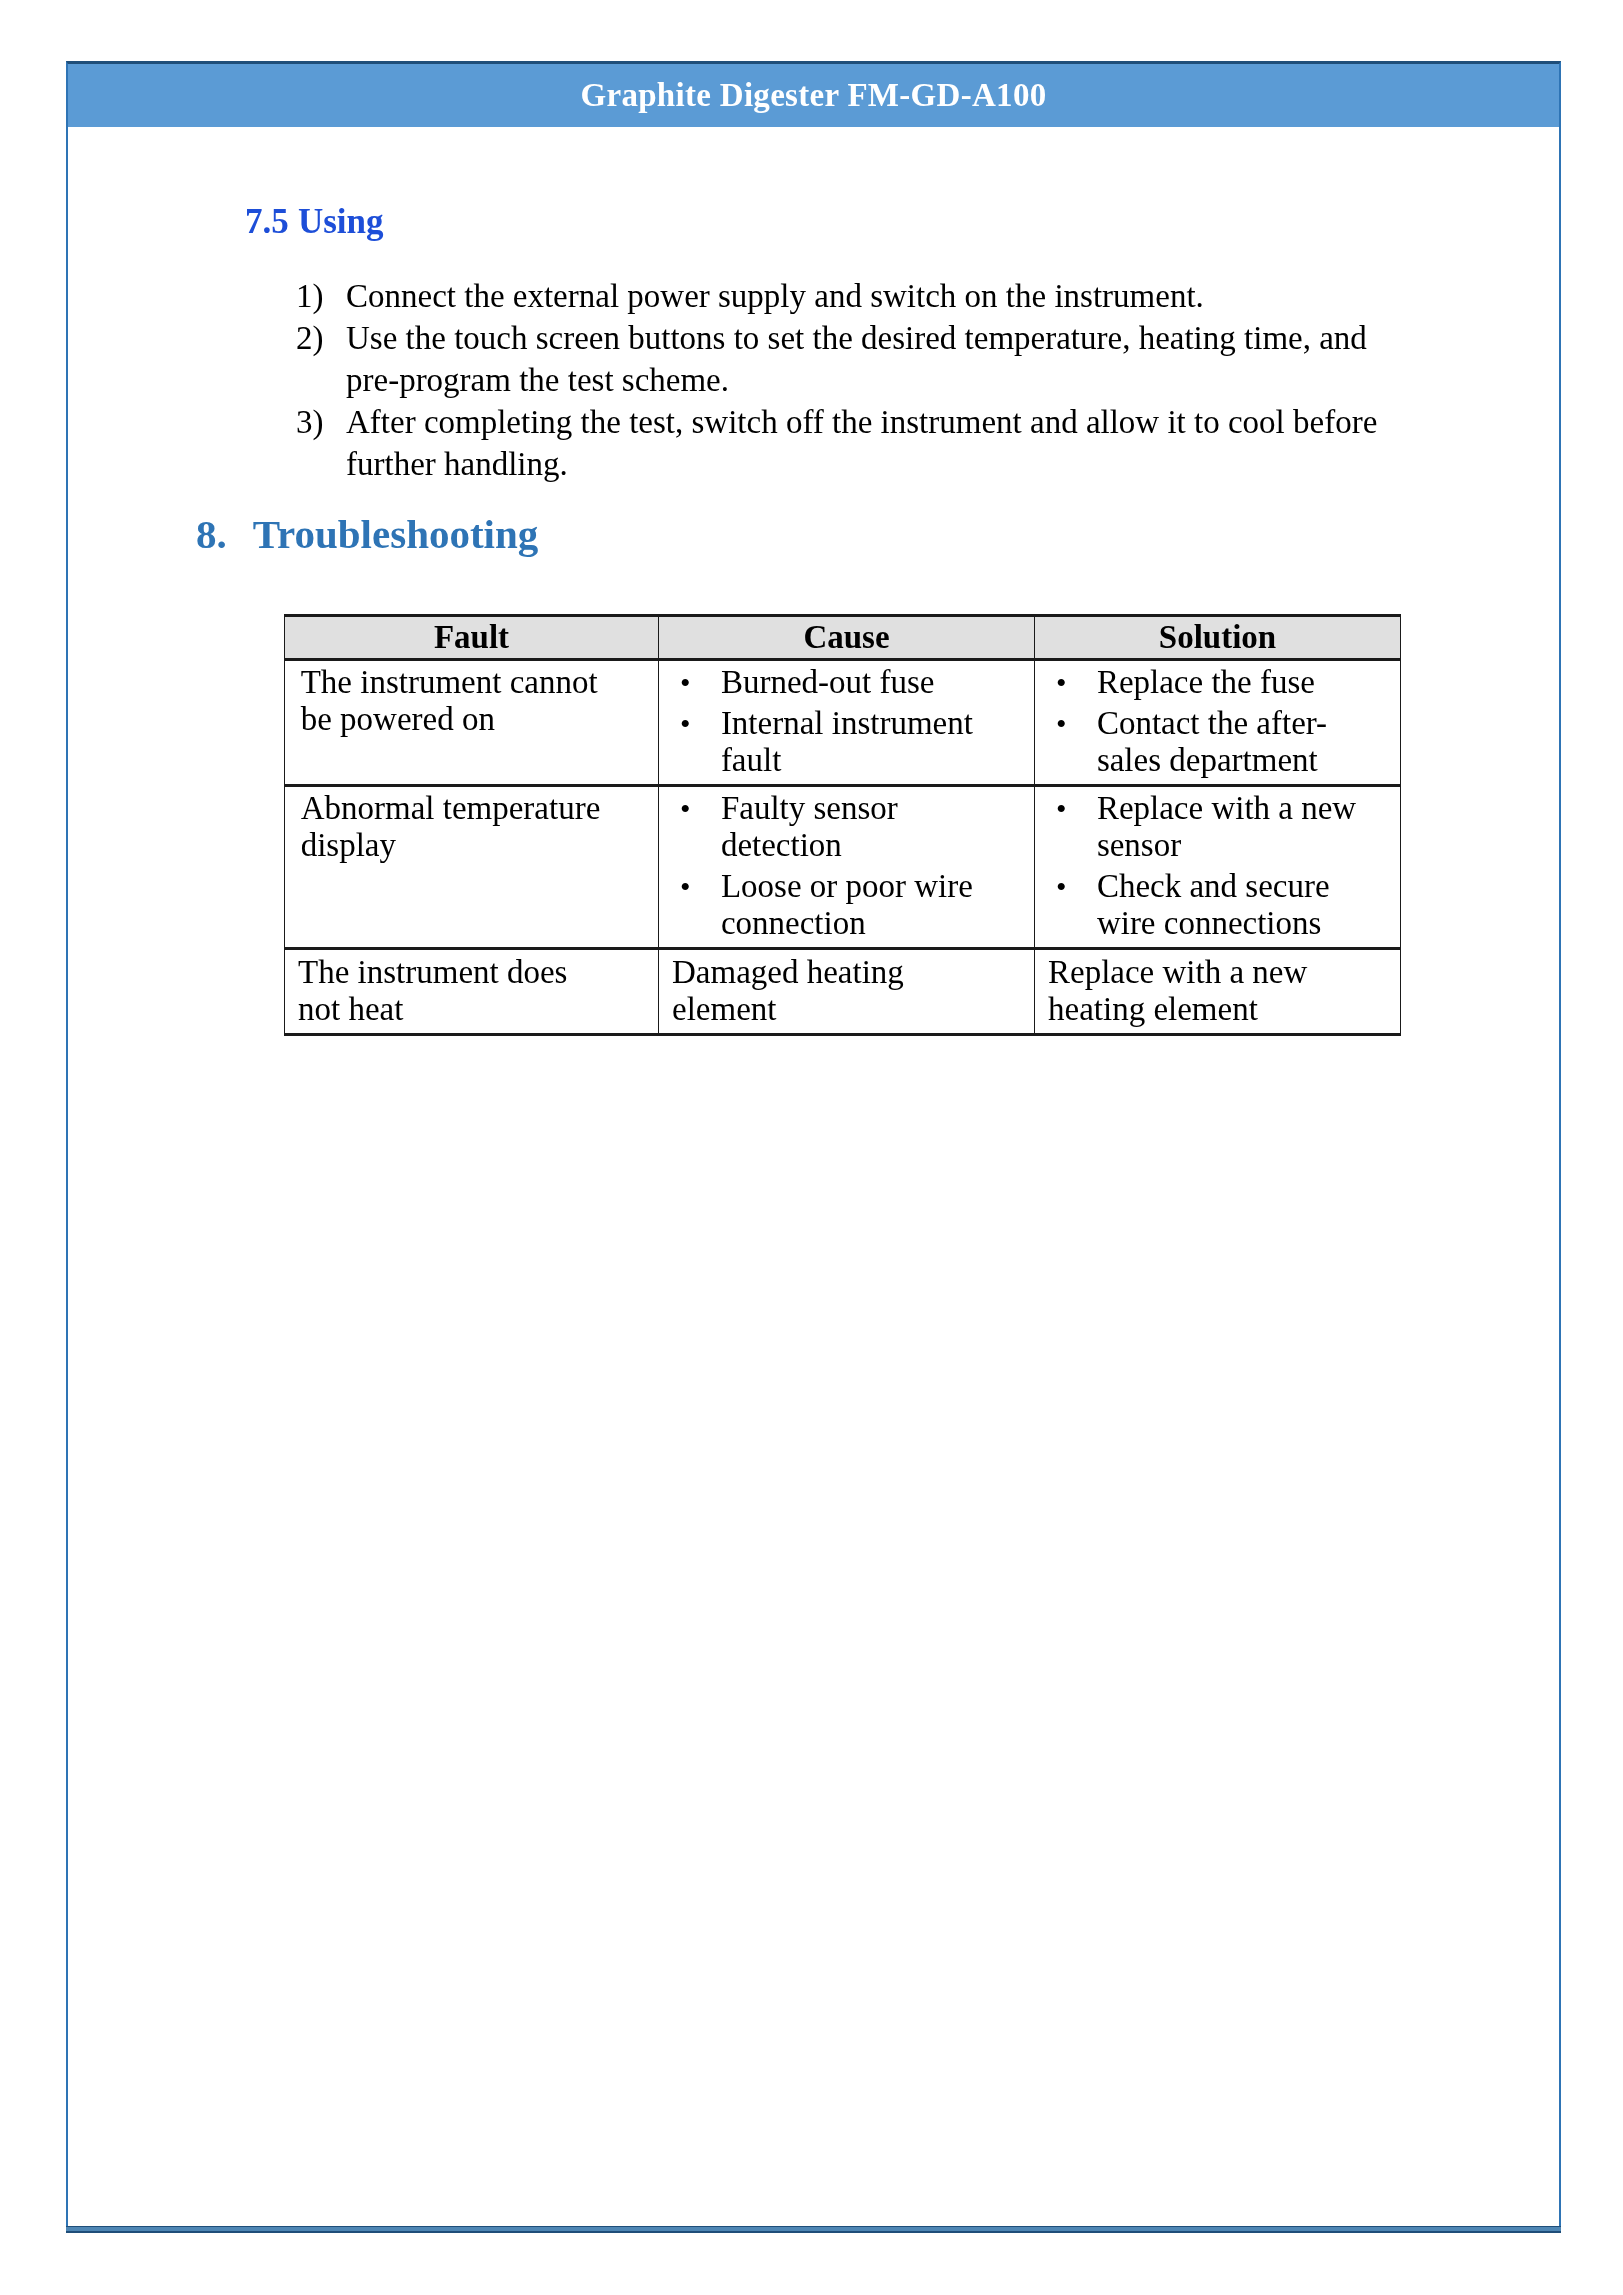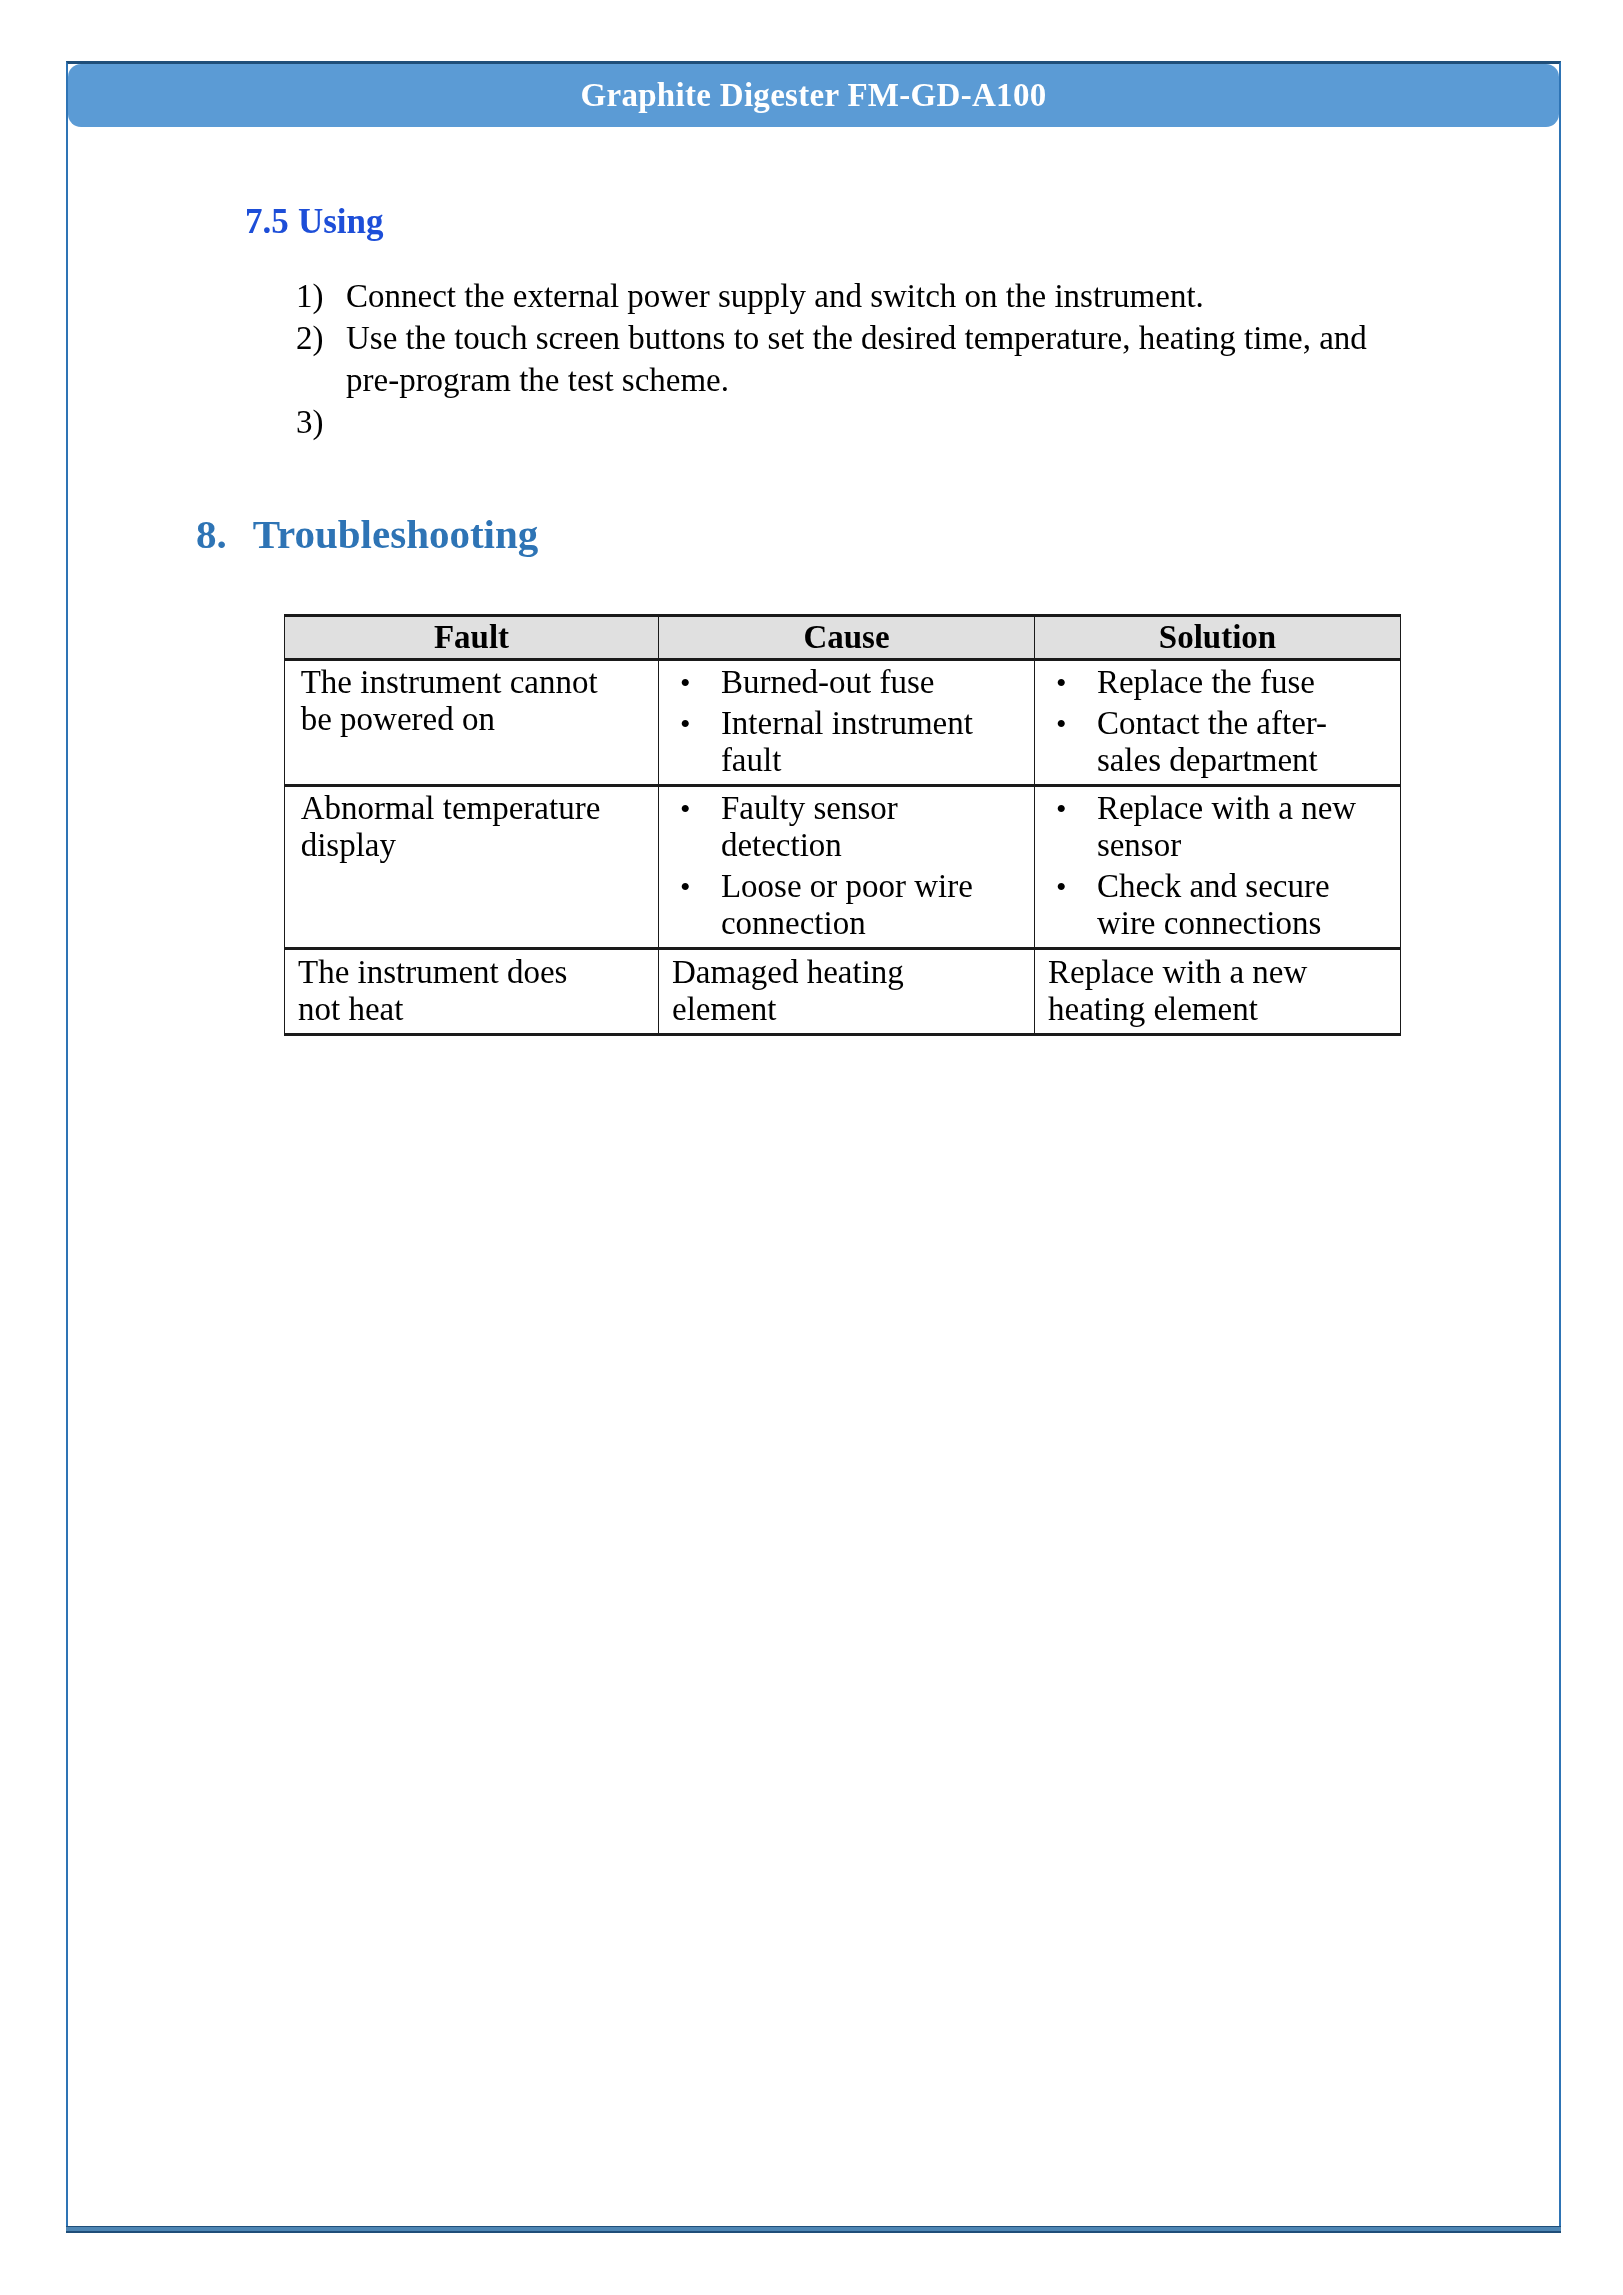--- a/index.html
+++ b/index.html
@@ -16,21 +16,21 @@
     border-right:2px solid #2e74b5;
     box-sizing:content-box;
   }
   .bottom-band {
     position:absolute; left:66px; top:2226px; width:1495px; height:6.5px;
     background:linear-gradient(to bottom,#1f4e79 0,#1f4e79 1.3px,#4e86b4 1.3px,#4e86b4 5.2px,#1f4e79 5.2px,#1f4e79 6.5px);
   }
   
   .titlebar {
     height:63px; background:#5b9bd5;
-    display:flex; align-items:center; justify-content:center;border-radius:13px;
+    display:flex; align-items:center; justify-content:center;
   }
   .titlebar .title {
     color:#ffffff; font-weight:bold; font-size:33px; letter-spacing:0.3px;
   }
   
   .h2 {
     position:absolute; left:245px; top:202px;
     font-size:35px; font-weight:bold; color:#1d4ed8;
     display:flex; gap:9.2px; white-space:nowrap;
   }
@@ -93,20 +93,22 @@
       <span class="num">1)</span>
       <span class="txt">Connect the external power supply and switch on the instrument.</span>
     </div>
     <div class="num-item">
       <span class="num">2)</span>
       <span class="txt">Use the touch screen buttons to set the desired temperature, heating time, and
 pre-program the test scheme.</span>
     </div>
     <div class="num-item">
       <span class="num">3)</span>
+      <span class="txt">After completing the test, switch off the instrument and allow it to cool before
+further handling.</span>
     </div>
   </div>
 
   <div class="h1">
     <span>8.</span>
       <span>Troubleshooting</span>
   </div>
 
   <table class="tbl">
     <colgroup>

